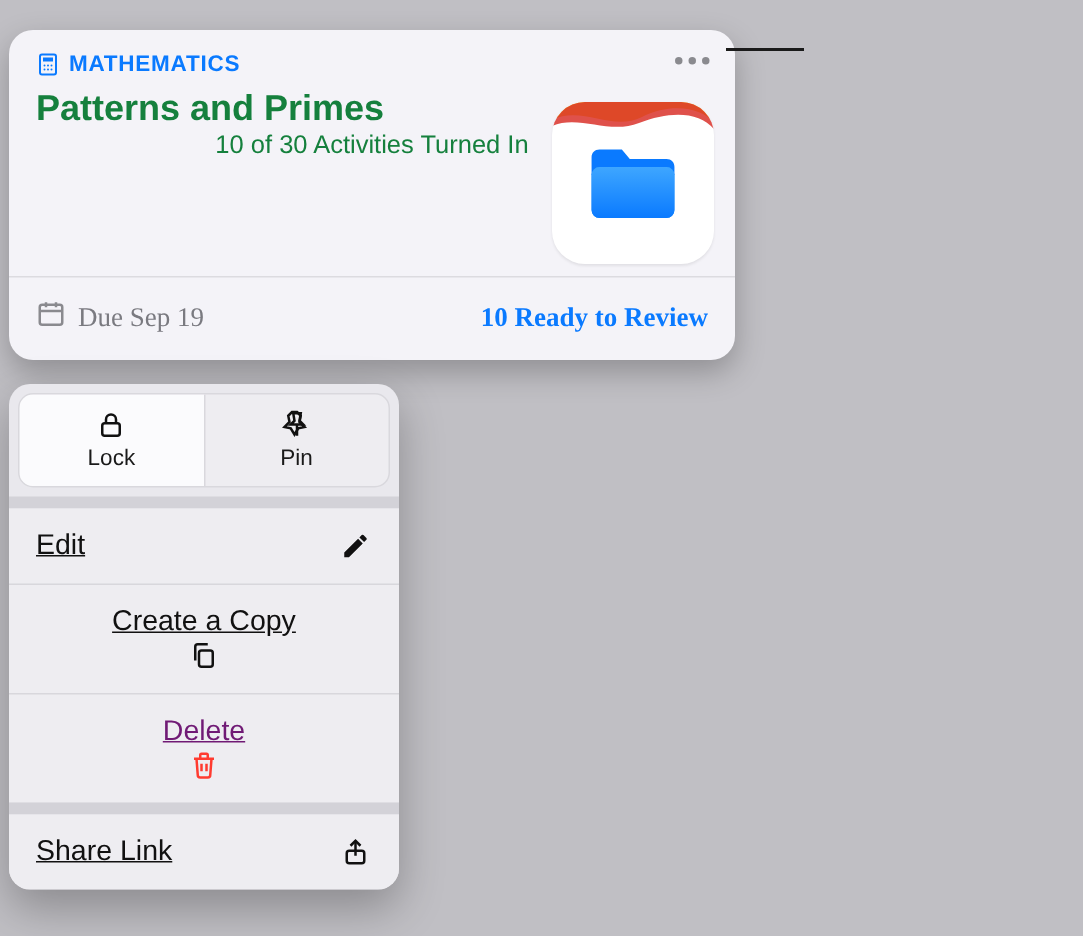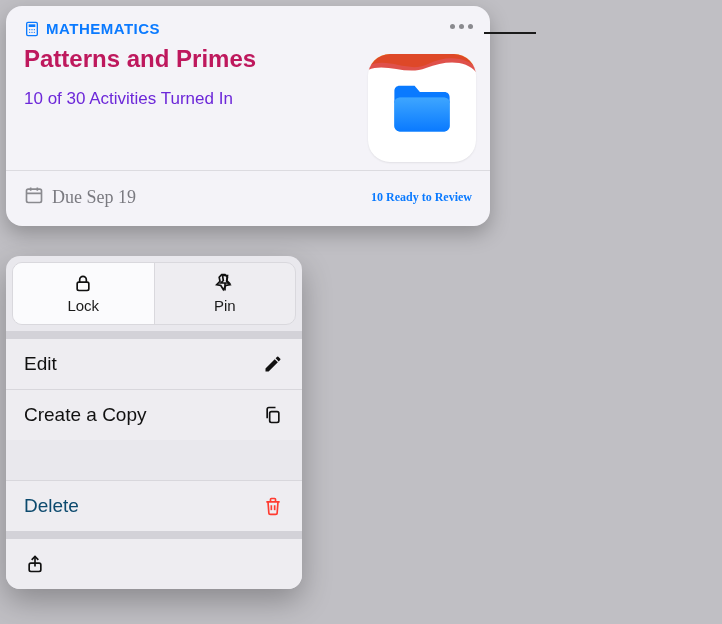--- a/index.html
+++ b/index.html
@@ -7,21 +7,21 @@
   body {
     font-family: -apple-system, BlinkMacSystemFont, "Helvetica Neue", Arial, sans-serif;
     background: #c0bfc4;
     position: relative;
   }
 
   
   .card {
     position: absolute;
     left: 6px;
-    top: 6px;
+    top: 20px;
     width: 484px;
     background: #f4f3f8;
     border-radius: 16px;
     box-shadow: 0 8px 20px rgba(0,0,0,0.25);
     overflow: hidden;
   }
   .card-top {
     padding: 14px 18px 12px 18px;
     position: relative;
     min-height: 164px;
@@ -32,27 +32,28 @@
     gap: 6px;
     color: #0a7aff;
     font-weight: 600;
     font-size: 15px;
     letter-spacing: 0.5px;
   }
   .subject-icon svg { display:block; }
   .title {
     font-size: 24px;
     font-weight: 700;
-    color: #be185d;
+    color: #15803d;
     margin-top: 8px;
   }
   .subtitle {
     font-size: 17px;
-    color: #6d28d9;
-    margin-top: 16px;
+    color: #15803d;
+    margin-top: 0;
+    text-align: center;
   }
   .more-btn {
     position: absolute;
     top: 8px;
     right: 14px;
     width: 30px;
     height: 24px;
     display: flex;
     align-items: center;
     justify-content: center;
@@ -97,40 +98,40 @@
   .due-row {
     display: flex;
     align-items: center;
     gap: 8px;
     color: #7a7a80;
     font-size: 18px;
     font-weight: 500;
   }
   .review-link {
     color: #0a7aff;
-    font-size: 12px;
+    font-size: 18px;
     font-weight: 700;
   }
 
   
   .callout-line {
     position: absolute;
     top: 32px;
     left: 484px;
     width: 52px;
     height: 2px;
     background: #1a1a1a;
   }
 
   
   .menu {
     position: absolute;
     left: 6px;
     top: 256px;
-    width: 296px;
+    width: 260px;
     background: #e9e8ed;
     border-radius: 14px;
     box-shadow: 0 12px 30px rgba(0,0,0,0.28);
     overflow: hidden;
   }
   .menu-seg {
     display: flex;
     background: #eeedf1;
     border: 1px solid #d9d8dd;
     border-radius: 10px;
@@ -164,25 +165,27 @@
   }
   .menu-item {
     display: flex;
     align-items: center;
     justify-content: space-between;
     padding: 14px 18px;
     font-size: 19px;
     color: #111;
     cursor: pointer;
     background: #eeedf1;
+    text-decoration: underline;
   }
   .menu-item + .menu-item {
     border-top: 1px solid #d8d7dc;
-  }
-  .menu-item.destructive { color: #0c4a6e; margin-top: 40px; }
+    flex-direction: column;
+  }
+  .menu-item.destructive { color: #701a75; }
   .menu-item .icon { width: 22px; height: 22px; display:flex; align-items:center; justify-content:center; }
   .menu-item.destructive .icon { color: #ff3b30; }
   .menu-item .icon svg { width: 20px; height: 20px; display:block; }
 </style>
 </head>
 <body>
 
 <div class="card">
   <div class="card-top">
     <div class="subject-row">
@@ -300,20 +303,21 @@
           <path d="M14 11v6"></path>
         <path d="M6 7l1 13a2 2 0 0 0 2 2h6a2 2 0 0 0 2-2l1-13"></path>
         <path d="M9 7V4a1 1 0 0 1 1-1h4a1 1 0 0 1 1 1v3"></path>
       </svg>
     </span>
   </div>
 
   <div class="menu-divider"></div>
 
   <div class="menu-item">
+    <span>Share Link</span>
     <span class="icon">
       <svg viewBox="0 0 24 24" fill="none" stroke="#111" stroke-width="2">
         <path d="M12 3v12"></path>
           <path d="M8 7l4-4 4 4"></path>
         <rect x="5" y="11" width="14" height="10" rx="2"></rect>
       </svg>
     </span>
   </div>
 </div>
 

